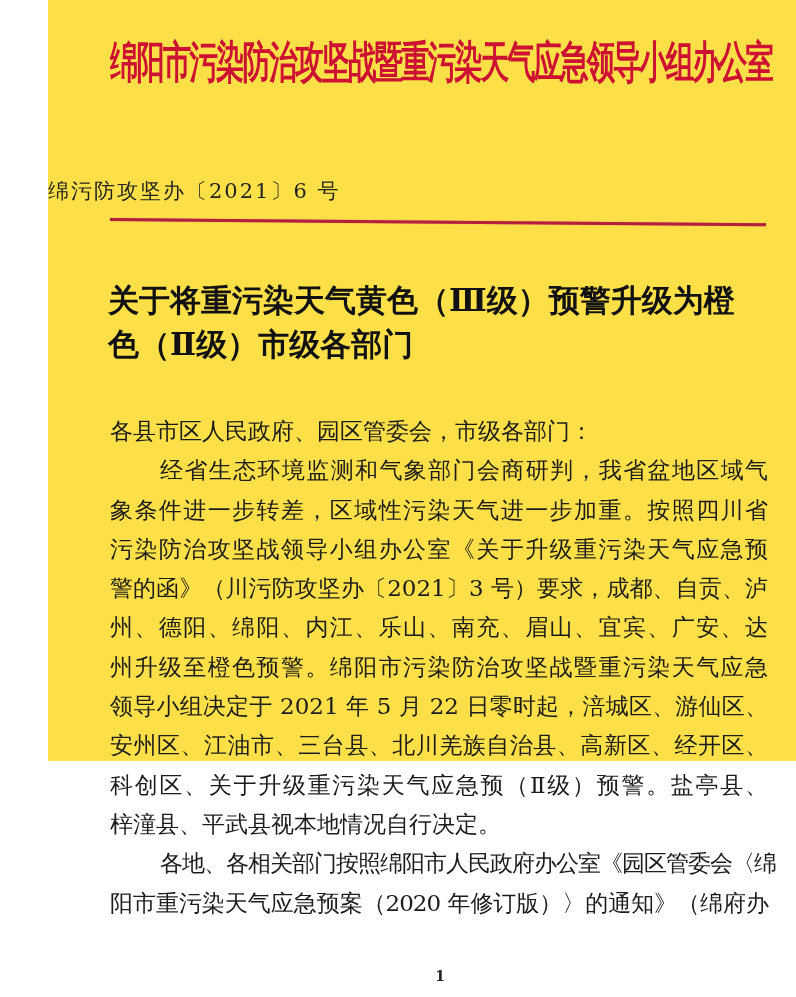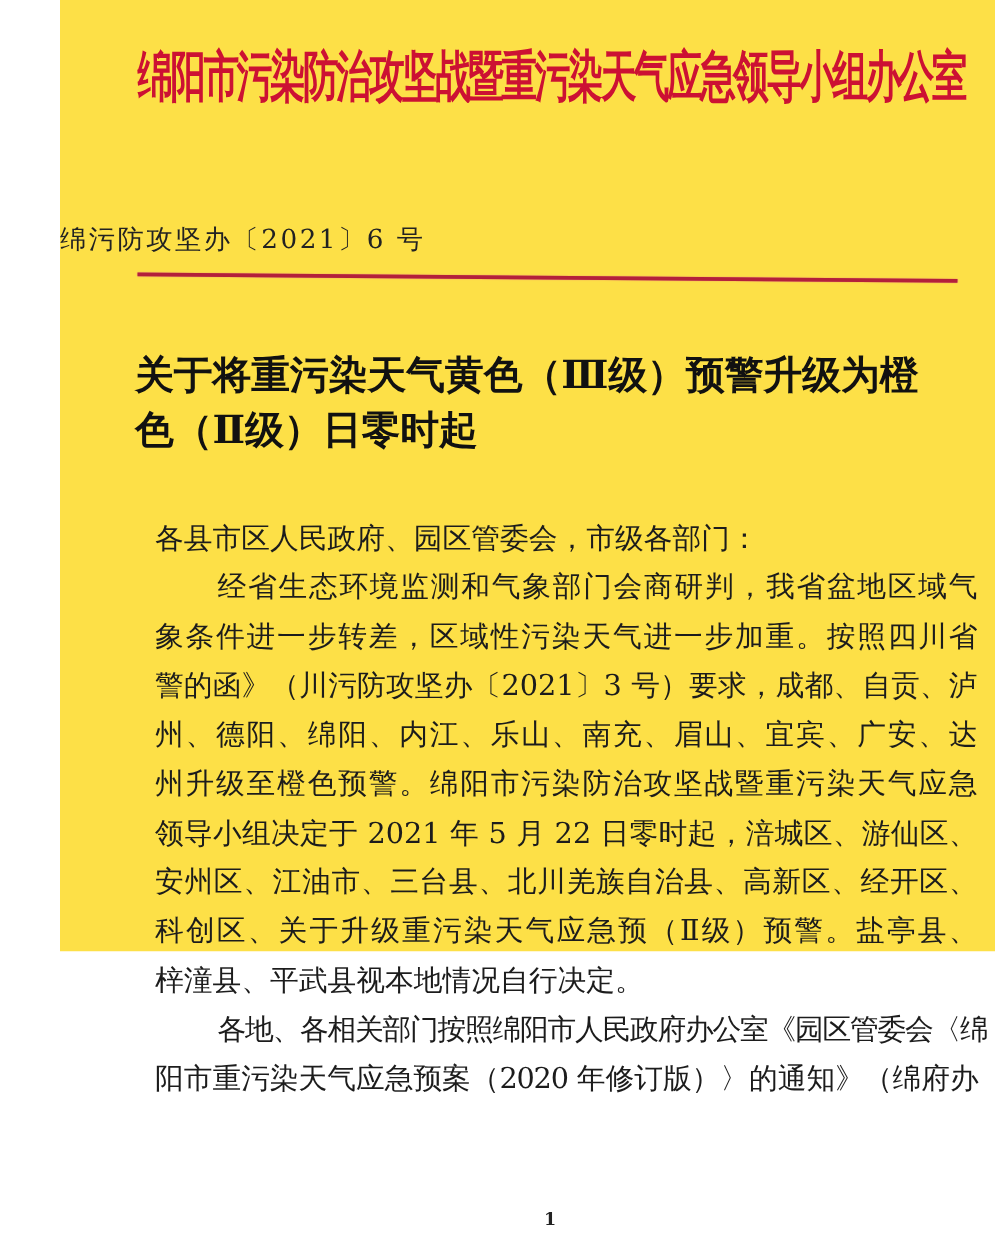--- a/index.html
+++ b/index.html
@@ -76,21 +76,21 @@
       font-size: 31px;
       line-height: 44px;
       color: #111;
     }
     .title .line {
       display: block;
       white-space: nowrap;
     }
     .body-text {
       position: absolute;
-      left: 76px;
+      left: 62px;
       top: 412px;
       width: 658px;
       font-family: "DejaVu Serif", "Liberation Serif", serif;
       font-size: 23px;
       color: #1c1c1c;
     }
     .body-line {
       display: block;
       height: 39.3px;
       line-height: 39.3px;
@@ -124,27 +124,28 @@
   <div class="issuer">
     <span style="transform: scaleX(0.645854);">绵阳市污染防治攻坚战暨重污染天气应急领导小组办公室</span>
   </div>
 
   <div class="doc-number">绵污防攻坚办〔2021〕6 号</div>
 
   <div class="red-rule"></div>
 
   <div class="title">
     <span class="line">关于将重污染天气黄色（Ⅲ级）预警升级为橙</span>
-    <span class="line">色（Ⅱ级）日零时起</span>
+    <span class="line">色（Ⅱ级）市级各部门</span>
   </div>
 
   <div class="body-text">
     <span class="body-line last">各县市区人民政府、园区管委会，市级各部门：</span>
     <span class="body-line indent">经省生态环境监测和气象部门会商研判，我省盆地区域气</span>
     <span class="body-line">象条件进一步转差，区域性污染天气进一步加重。按照四川省</span>
+    <span class="body-line">污染防治攻坚战领导小组办公室《关于升级重污染天气应急预</span>
     <span class="body-line">警的函》（川污防攻坚办〔2021〕3 号）要求，成都、自贡、泸</span>
     <span class="body-line">州、德阳、绵阳、内江、乐山、南充、眉山、宜宾、广安、达</span>
     <span class="body-line">州升级至橙色预警。绵阳市污染防治攻坚战暨重污染天气应急</span>
     <span class="body-line">领导小组决定于 2021 年 5 月 22 日零时起，涪城区、游仙区、</span>
     <span class="body-line">安州区、江油市、三台县、北川羌族自治县、高新区、经开区、</span>
     <span class="body-line">科创区、关于升级重污染天气应急预（Ⅱ级）预警。盐亭县、</span>
     <span class="body-line last">梓潼县、平武县视本地情况自行决定。</span>
     <span class="body-line indent" style="letter-spacing: -1px;">各地、各相关部门按照绵阳市人民政府办公室《园区管委会〈绵</span>
     <span class="body-line" style="letter-spacing: -1px;">阳市重污染天气应急预案（2020 年修订版）〉的通知》（绵府办</span>
   </div>

